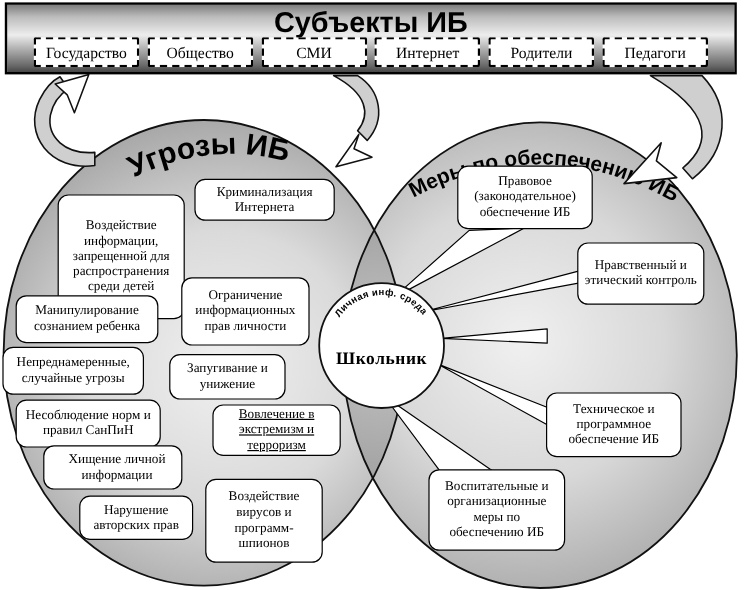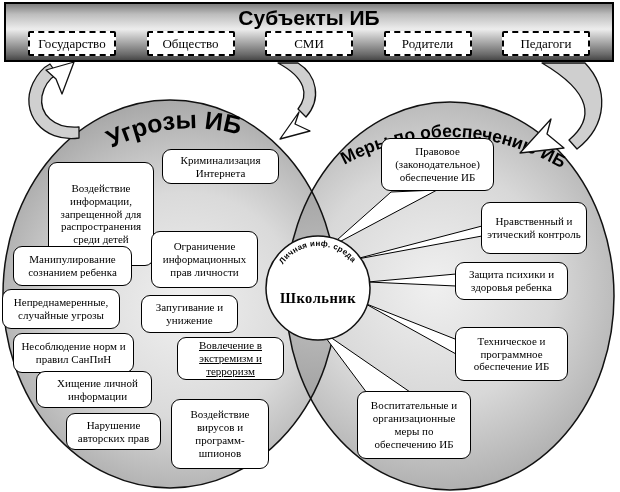--- a/index.html
+++ b/index.html
@@ -5,21 +5,21 @@
   html,body{margin:0;padding:0;background:#fff;}
   #stage{position:relative;width:620px;height:492px;background:#fff;overflow:hidden;
          font-family:"Liberation Serif", serif;}
   #diagram-svg{position:absolute;left:0;top:0;z-index:1;}
 
   
   .topbar{position:absolute;left:4px;top:2px;width:610px;height:60px;z-index:2;
           border:2px solid #000;box-sizing:border-box;
           background:linear-gradient(180deg,#7e7e7e 0%,#bcbcbc 18%,#ededed 45%,#b5b5b5 64%,#6a6a6a 90%,#474747 100%);}
   .topbar-title{text-align:center;font-family:"Liberation Sans",sans-serif;
-          font-weight:bold;font-size:21px;color:#000;line-height:1.05;margin-top:3px;}
+          font-weight:bold;font-size:24px;color:#000;line-height:1.05;margin-top:3px;}
   .subjects-row{position:absolute;left:0;right:0;bottom:4px;display:flex;
           justify-content:space-between;padding:0 22px;}
   .subject-box{width:88px;height:25px;background:#fff;border:2px dashed #000;border-radius:2px;
           box-sizing:border-box;display:flex;align-items:center;justify-content:center;
           font-size:13px;color:#000;white-space:nowrap;}
 
   
   .tbox{position:absolute;z-index:3;background:#fff;border:1.5px solid #000;border-radius:9px;
         box-sizing:border-box;display:flex;align-items:center;justify-content:center;
         text-align:center;font-size:11px;line-height:1.17;color:#000;padding:2px 5px;}
@@ -94,36 +94,36 @@
     </text>
     <text x="318" y="303" text-anchor="middle" font-family="Liberation Serif, serif" font-weight="bold" font-size="14.5" letter-spacing="0.5" fill="#000">Школьник</text>
   </svg>
 
   <div class="topbar">
     <div class="topbar-title">Субъекты ИБ</div>
     <div class="subjects-row">
       <div class="subject-box">Государство</div>
       <div class="subject-box">Общество</div>
       <div class="subject-box">СМИ</div>
+      <div class="subject-box">Интернет</div>
       <div class="subject-box">Родители</div>
       <div class="subject-box">Педагоги</div>
     </div>
   </div>
 
   <div class="tbox" style="left:48px;top:162px;width:106px;height:104px;">Воздействие информации, запрещенной для распространения среди детей</div>
   <div class="tbox" style="left:13px;top:246px;width:119px;height:40px;">Манипулирование сознанием ребенка</div>
   <div class="tbox" style="left:2px;top:289px;width:118px;height:40px;">Непреднамеренные, случайные угрозы</div>
   <div class="tbox" style="left:13px;top:333px;width:121px;height:40px;">Несоблюдение норм и правил СанПиН</div>
   <div class="tbox" style="left:36px;top:371px;width:116px;height:37px;padding-left:12px;">Хищение личной информации</div>
   <div class="tbox" style="left:66px;top:413px;width:95px;height:37px;font-family:Liberation Serif, serif;">Нарушение авторских прав</div>
   <div class="tbox" style="left:162px;top:149px;width:117px;height:35px;">Криминализация Интернета</div>
   <div class="tbox" style="left:151px;top:231px;width:107px;height:57px;">Ограничение информационных прав личности</div>
   <div class="tbox" style="left:141px;top:295px;width:97px;height:38px;">Запугивание и унижение</div>
   <div class="tbox" style="left:177px;top:337px;width:107px;height:43px;text-decoration:underline;">Вовлечение в экстремизм и терроризм</div>
   <div class="tbox" style="left:171px;top:399px;width:98px;height:70px;">Воздействие вирусов и программ-шпионов</div>
 
   <div class="tbox" style="left:381px;top:138px;width:113px;height:53px;">Правовое (законодательное) обеспечение ИБ</div>
   <div class="tbox" style="left:481px;top:202px;width:106px;height:52px;">Нравственный и этический контроль</div>
-  <div class="tbox" style="left:455px;top:262px;width:113px;height:38px;">Защита психики и здоровья ребенка</div>
   <div class="tbox" style="left:455px;top:327px;width:113px;height:54px;">Техническое и программное обеспечение ИБ</div>
   <div class="tbox" style="left:357px;top:391px;width:114px;height:68px;">Воспитательные и организационные меры по обеспечению ИБ</div>
 
 </div>
 
 </body></html>

